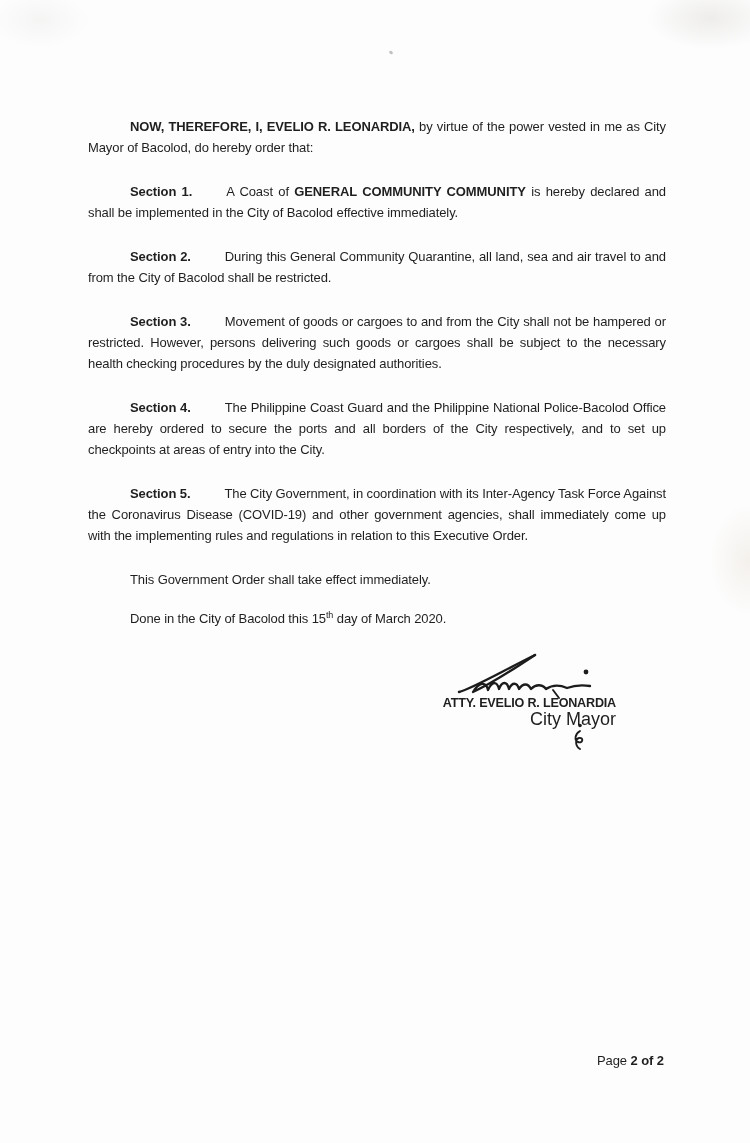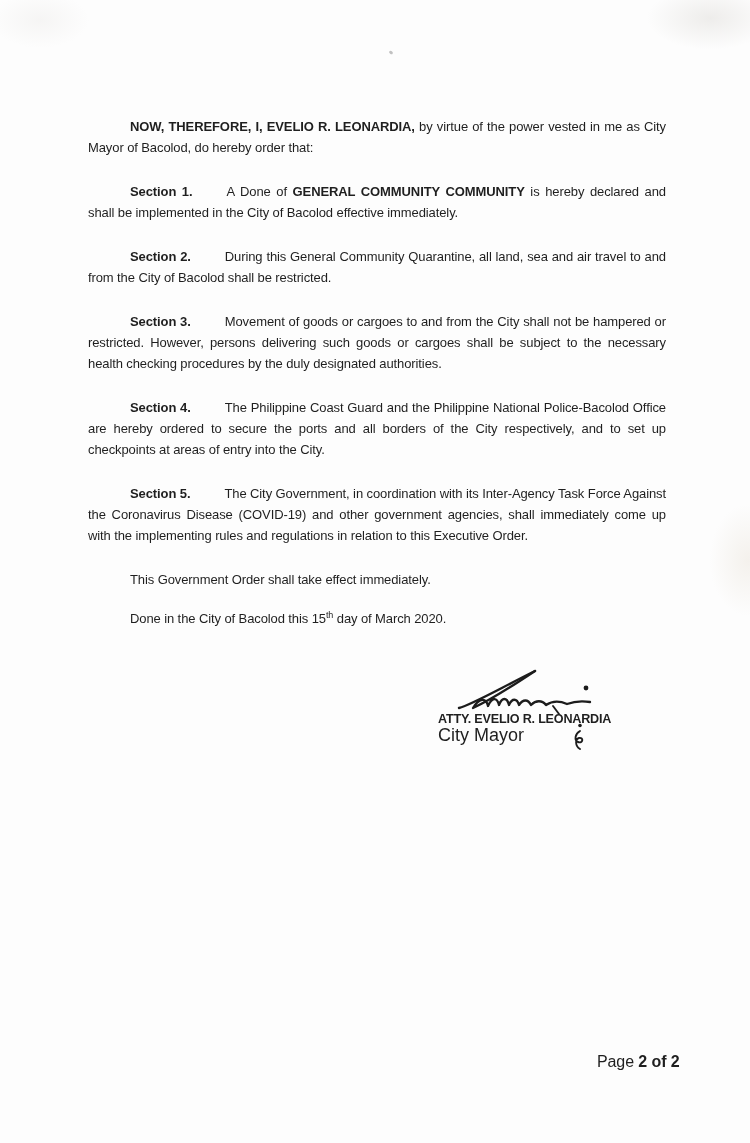--- a/index.html
+++ b/index.html
@@ -51,23 +51,23 @@
     width: 4px;
     height: 3px;
     background: #9a9a9a;
     border-radius: 50%;
     opacity: 0.6;
     transform: rotate(35deg);
   }
   .signature-block {
     position: absolute;
     left: 438px;
-    top: 664px;
+    top: 648px;
     width: 178px;
-    text-align: left;
+    text-align: right;
   }
   .signature-svg { display: block; margin: 0 auto -4px auto; }
   .signatory-name {
     font-size: 12.6px;
     font-weight: 700;
     letter-spacing: -0.2px;
     line-height: 15px;
     white-space: nowrap;
   }
   .signatory-title {
@@ -76,37 +76,37 @@
   }
   .flourish {
     position: absolute;
     left: 570px;
     top: 722px;
   }
   .footer {
     position: absolute;
     left: 597px;
     top: 1053px;
-    font-size: 16px;
+    font-size: 13px;
     letter-spacing: -0.1px;
   }
   .footer .nums { font-weight: 700; }
 </style>
 </head>
 <body>
 
 <div class="page">
 
   <div class="speck"></div>
 
   <div class="content">
 
     <p class="para"><span class="bold">NOW, THEREFORE, I, EVELIO R. LEONARDIA,</span><span> by virtue of the power vested in me as City Mayor of Bacolod, do hereby order that:</span></p>
 
-    <p class="para"><span class="bold">Section 1.</span><span class="tab"></span><span>A Done of </span><span class="bold">GENERAL COMMUNITY COMMUNITY</span><span> is hereby declared and shall be implemented in the City of Bacolod effective immediately.</span></p>
+    <p class="para"><span class="bold">Section 1.</span><span class="tab"></span><span>A Coast of </span><span class="bold">GENERAL COMMUNITY COMMUNITY</span><span> is hereby declared and shall be implemented in the City of Bacolod effective immediately.</span></p>
 
     <p class="para"><span class="bold">Section 2.</span><span class="tab"></span><span>During this General Community Quarantine, all land, sea and air travel to and from the City of Bacolod shall be restricted.</span></p>
 
     <p class="para"><span class="bold">Section 3.</span><span class="tab"></span><span>Movement of goods or cargoes to and from the City shall not be hampered or restricted. However, persons delivering such goods or cargoes shall be subject to the necessary health checking procedures by the duly designated authorities.</span></p>
 
     <p class="para"><span class="bold">Section 4.</span><span class="tab"></span><span>The Philippine Coast Guard and the Philippine National Police-Bacolod Office are hereby ordered to secure the ports and all borders of the City respectively, and to set up checkpoints at areas of entry into the City.</span></p>
 
     <p class="para"><span class="bold">Section 5.</span><span class="tab"></span><span>The City Government, in coordination with its Inter-Agency Task Force Against the Coronavirus Disease (COVID-19) and other government agencies, shall immediately come up with the implementing rules and regulations in relation to this Executive Order.</span></p>
 
 

